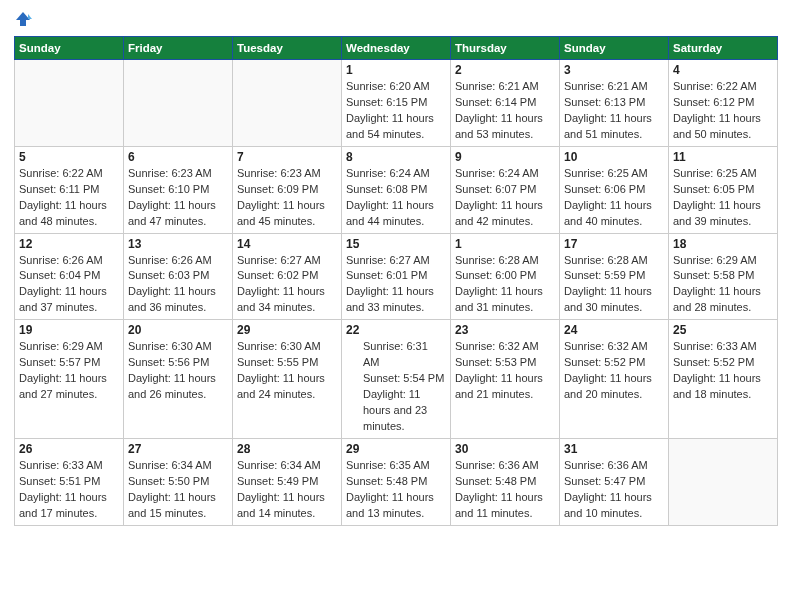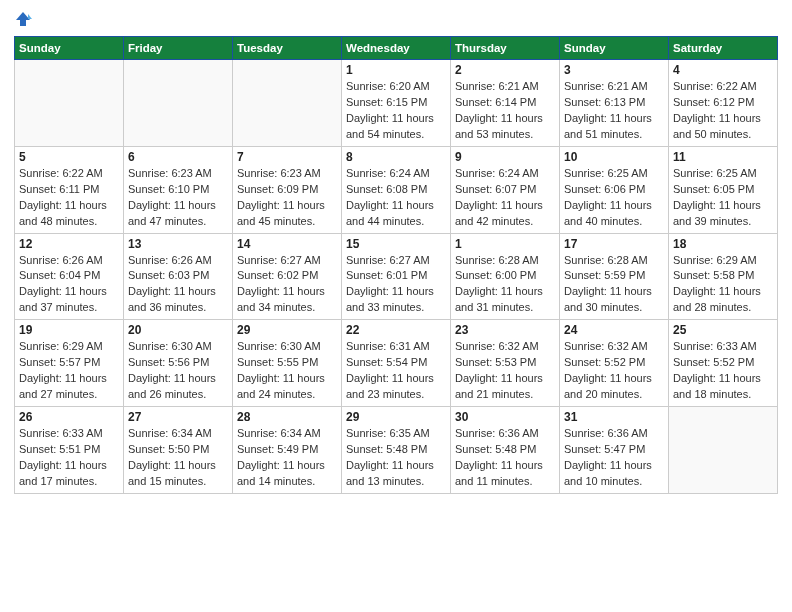--- a/index.html
+++ b/index.html
@@ -262,21 +262,21 @@
 Daylight: 11 hours and 26 minutes.</div>
           </td>
           <td>
             <span class="day-num">29</span>
             <div class="day-info" style="white-space: pre-line;">Sunrise: 6:30 AM
 Sunset: 5:55 PM
 Daylight: 11 hours and 24 minutes.</div>
           </td>
           <td>
             <span class="day-num">22</span>
-            <div class="day-info" style="white-space: pre-line;">Sunrise: 6:31 AM
+            <div class="day-info" style="white-space: pre-line; margin-left: 17px;">Sunrise: 6:31 AM
 Sunset: 5:54 PM
 Daylight: 11 hours and 23 minutes.</div>
           </td>
           <td>
             <span class="day-num">23</span>
             <div class="day-info" style="white-space: pre-line;">Sunrise: 6:32 AM
 Sunset: 5:53 PM
 Daylight: 11 hours and 21 minutes.</div>
           </td>
           <td>

